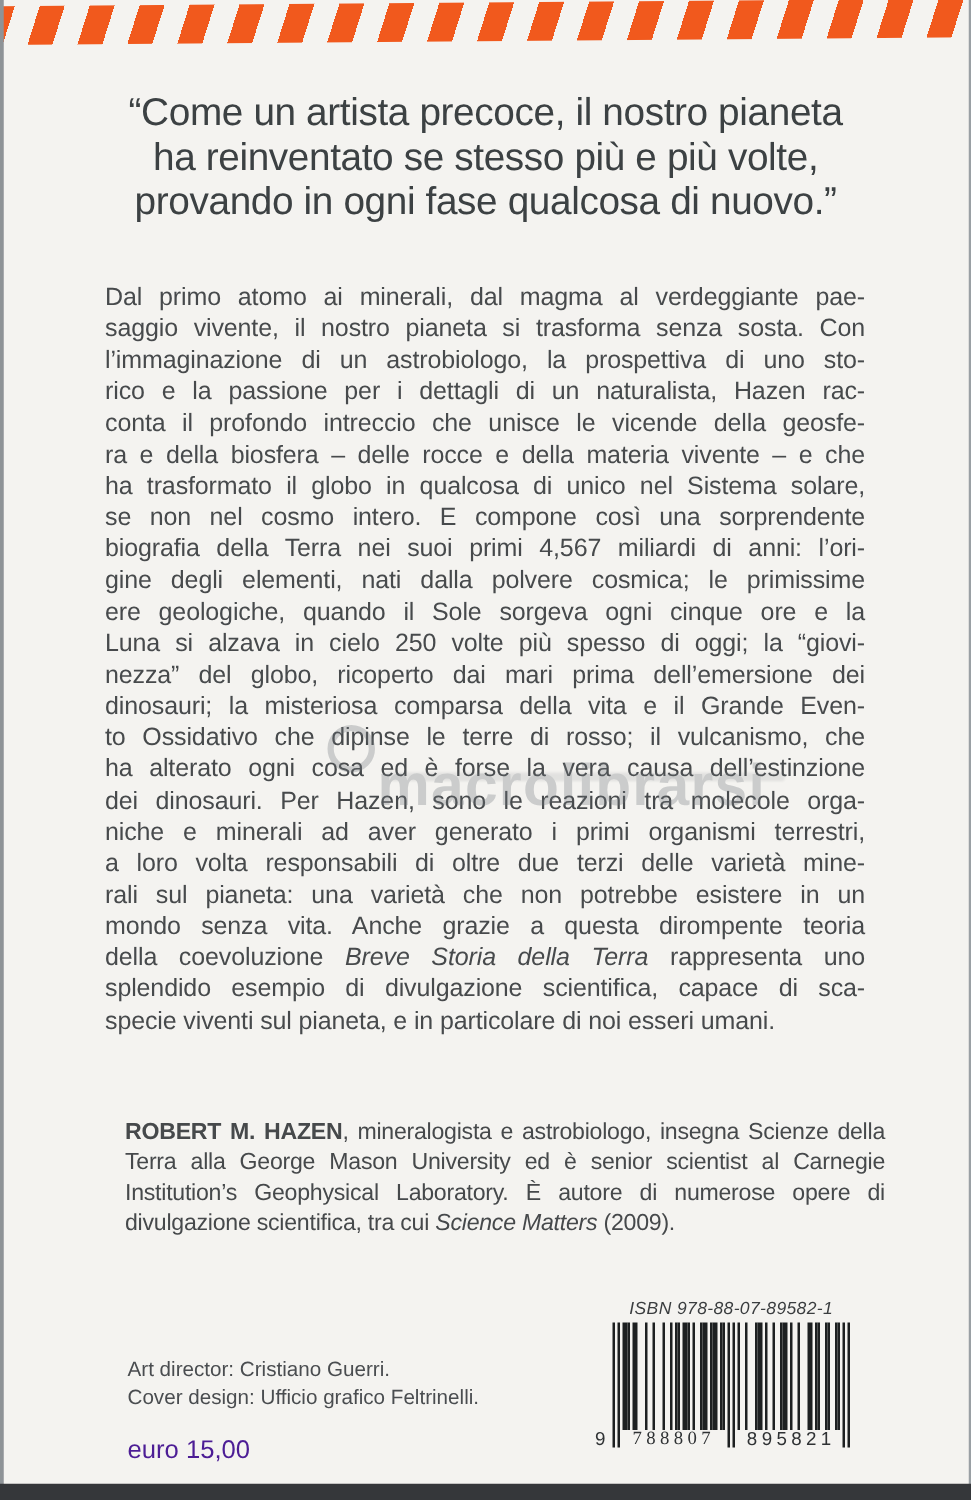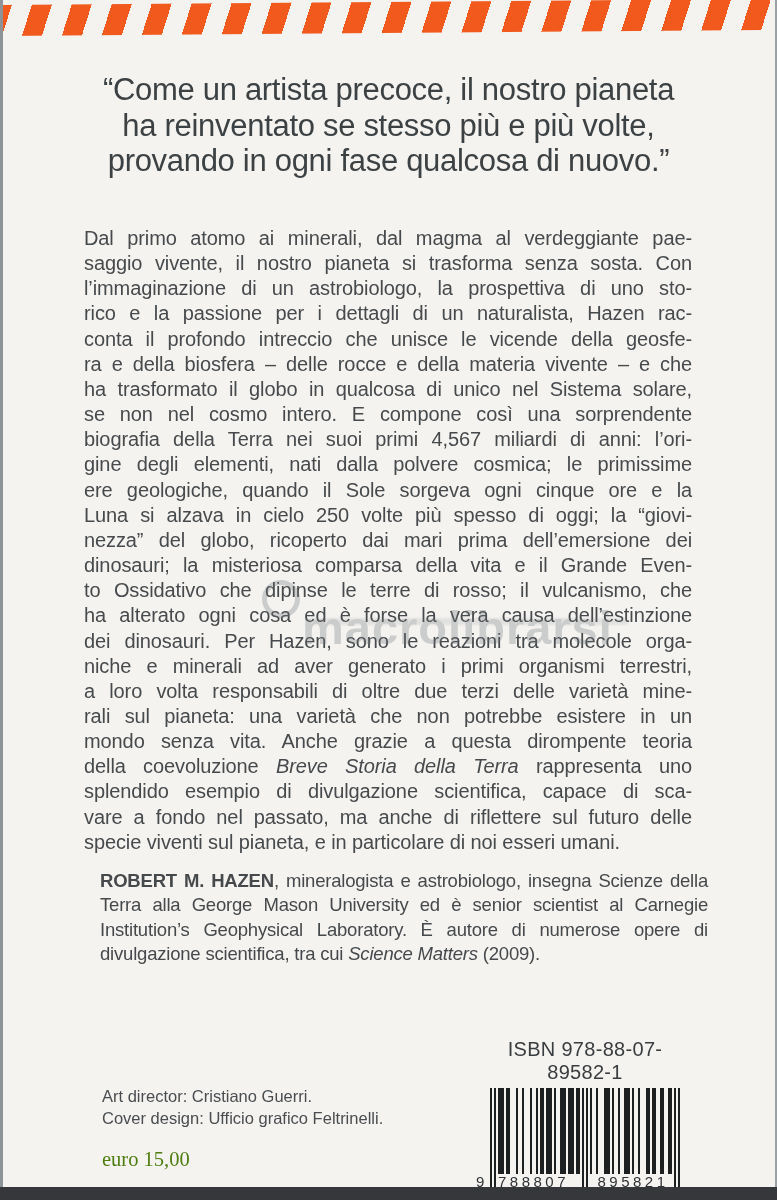--- a/index.html
+++ b/index.html
@@ -16,46 +16,46 @@
 
   .quote{position:absolute;left:40px;top:72px;width:697px;text-align:center;
          font-size:31px;line-height:35.5px;color:#3c4143;letter-spacing:-0.3px;}
   .quote .line{text-align:center;}
 
   .bodytext{position:absolute;left:84px;top:206px;width:608px;
             font-size:20px;line-height:25.15px;color:#474a4c;letter-spacing:-0.1px;margin-top:20px;}
   .just .line{text-align:justify;text-align-last:justify;}
   .just .line.last{text-align-last:left;}
 
-  .bio{position:absolute;left:100px;top:869px;width:608px;
+  .bio{position:absolute;left:100px;top:893px;width:608px;
        font-size:18.5px;line-height:24.4px;color:#46494b;letter-spacing:-0.2px;}
 
   .watermark{position:absolute;left:262px;top:568px;width:500px;height:64px;
              color:#6f757b;opacity:.30;pointer-events:none;}
   .wm-circle{position:absolute;left:0;top:12px;width:28px;height:28px;
              border:5px solid #6f757b;border-radius:50%;}
   .wm-text{position:absolute;left:40px;top:-8px;font-size:47px;font-weight:bold;letter-spacing:1px;margin-top:40px;}
   .wm-sub{position:absolute;left:46px;top:50px;width:320px;height:7px;background:#6f757b;
           opacity:.45;border-radius:3px;filter:blur(1px);}
 
   .barcode-block{position:absolute;left:476px;top:1038px;width:206px;}
-  .isbn-label{margin-left:14px;width:190px;text-align:center;font-size:20px;
-              color:#3a3d3f;letter-spacing:.3px;}
+  .isbn-label{margin-left:14px;width:190px;text-align:center;font-size:14px;
+              color:#3a3d3f;letter-spacing:.3px;font-style:italic;}
   .bars{position:relative;margin:4px 0 0 14px;width:190px;height:104px;
         display:flex;align-items:flex-start;}
   .bars .m{width:2px;height:86px;flex:0 0 2px;}
   .bars .m.b{background:#1d2021;}
   .bars .m.g{height:100px;}
   .bdigit{position:absolute;top:85px;font-size:15px;color:#2f3234;letter-spacing:3.5px;}
   .bd-lead{left:-14px;}
-  .bd-left{left:8px;width:82px;}
+  .bd-left{left:8px;width:82px;text-align:center;font-family:Liberation Serif, serif;}
   .bd-right{left:102px;width:82px;text-align:center;}
 
   .credits{position:absolute;left:102px;top:1086px;font-size:16.5px;line-height:21.5px;color:#4a4d50;}
-  .price{position:absolute;left:102px;top:1148px;font-size:20.5px;color:#4d7c0f;font-family:Liberation Serif, serif;}
+  .price{position:absolute;left:102px;top:1148px;font-size:20.5px;color:#4c1d95;}
 </style>
 </head>
 <body>
 
 <div class="page">
   <div class="stripes"></div>
 
   <div class="quote">
       <div class="line">“Come un artista precoce, il nostro pianeta</div>
       <div class="line">ha reinventato se stesso più e più volte,</div>
@@ -79,21 +79,20 @@
       <div class="line">dinosauri; la misteriosa comparsa della vita e il Grande Even-</div>
       <div class="line">to Ossidativo che dipinse le terre di rosso; il vulcanismo, che</div>
       <div class="line">ha alterato ogni cosa ed è forse la vera causa dell’estinzione</div>
       <div class="line">dei dinosauri. Per Hazen, sono le reazioni tra molecole orga-</div>
       <div class="line">niche e minerali ad aver generato i primi organismi terrestri,</div>
       <div class="line">a loro volta responsabili di oltre due terzi delle varietà mine-</div>
       <div class="line">rali sul pianeta: una varietà che non potrebbe esistere in un</div>
       <div class="line">mondo senza vita. Anche grazie a questa dirompente teoria</div>
       <div class="line">della coevoluzione <i>Breve Storia della Terra</i> rappresenta uno</div>
       <div class="line">splendido esempio di divulgazione scientifica, capace di sca-</div>
-      <div class="line">vare a fondo nel passato, ma anche di riflettere sul futuro delle</div>
       <div class="line last">specie viventi sul pianeta, e in particolare di noi esseri umani.</div>
     </div>
 
   <div class="watermark">
     <div class="wm-circle"></div>
     <div class="wm-text">macrolibrarsi</div>
     <div class="wm-sub"></div>
   </div>
 
   <div class="bio just">

